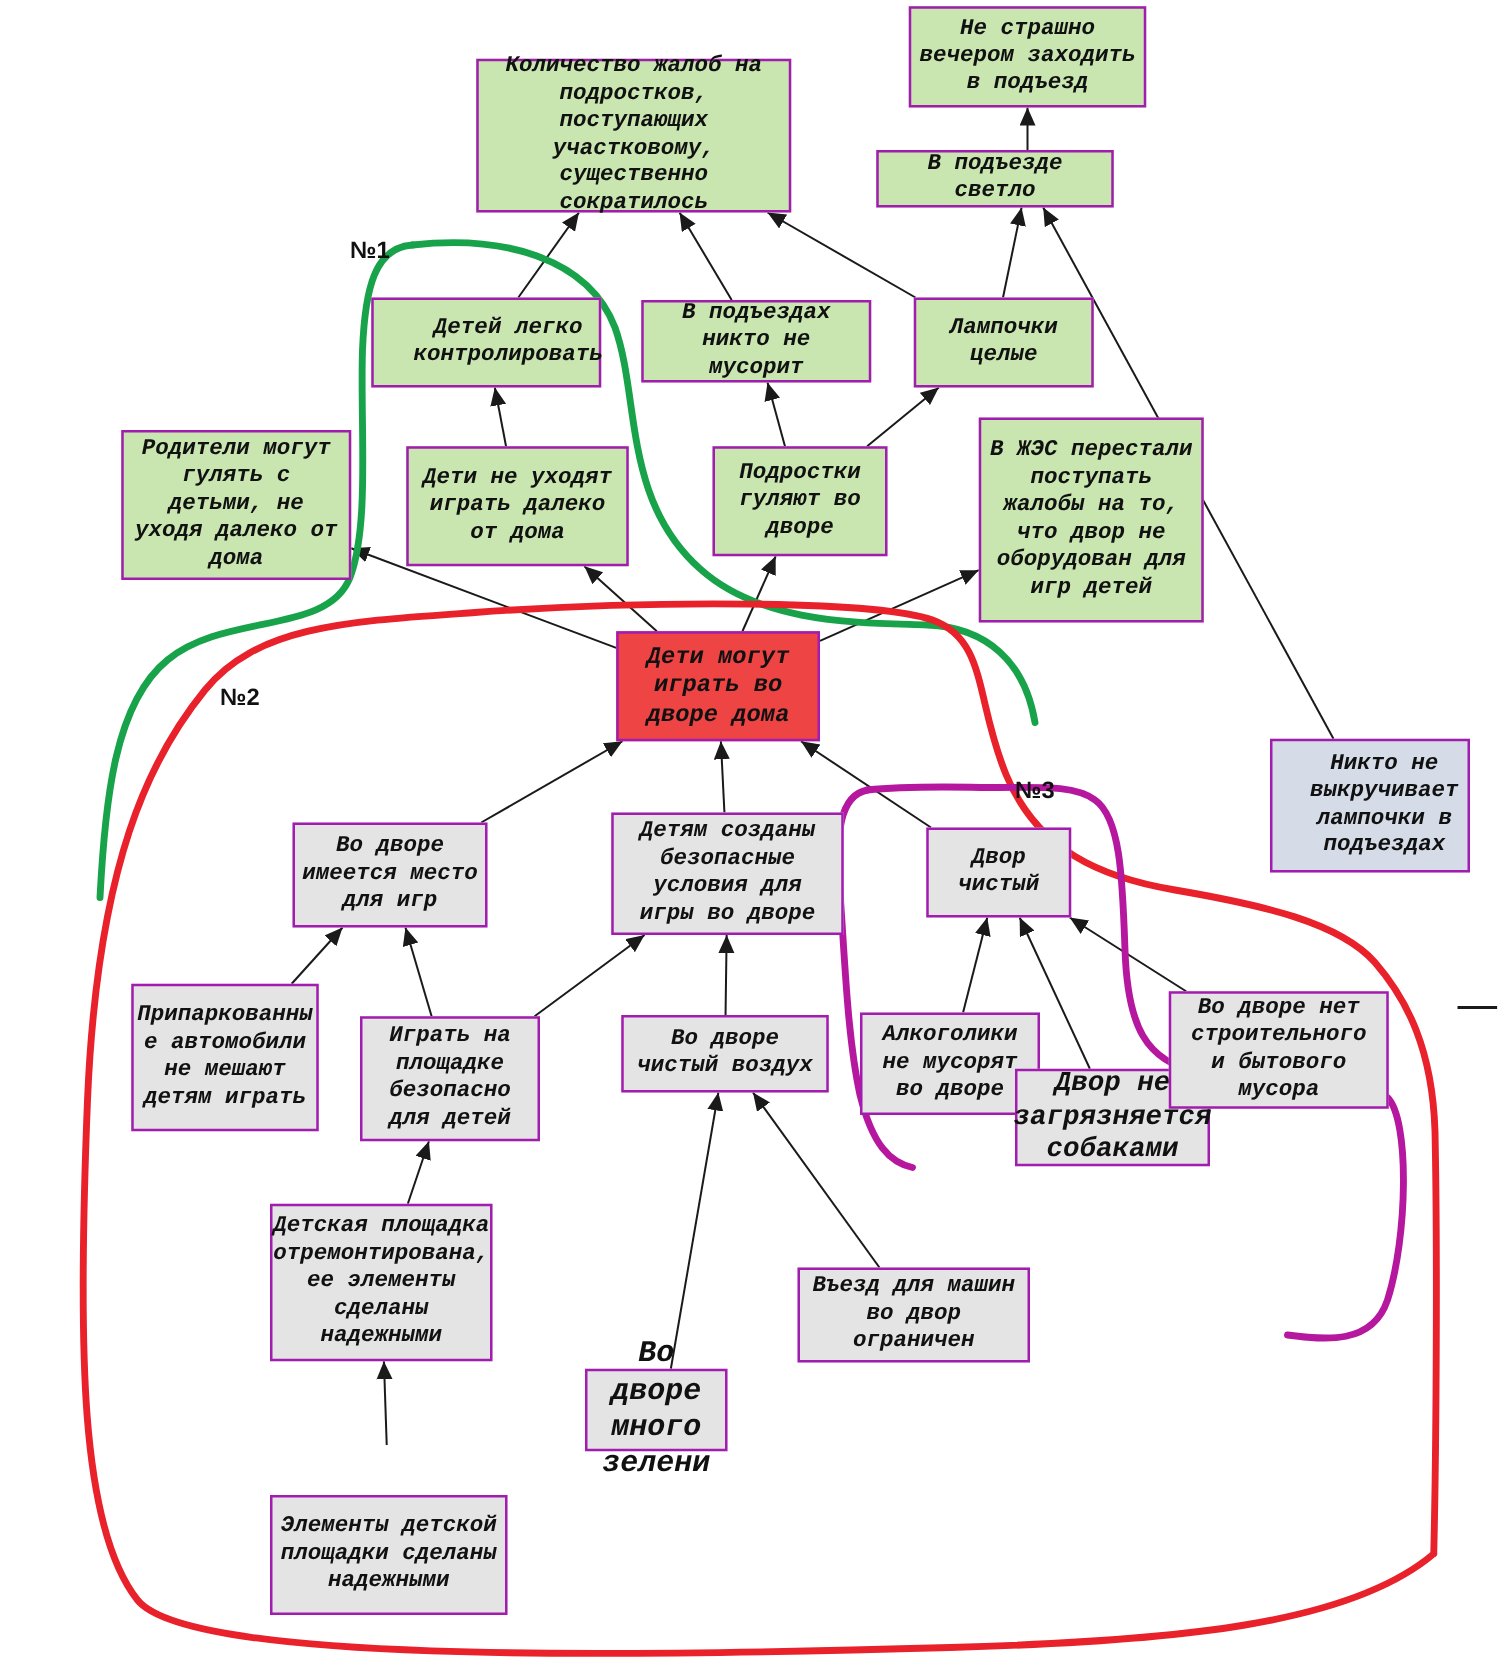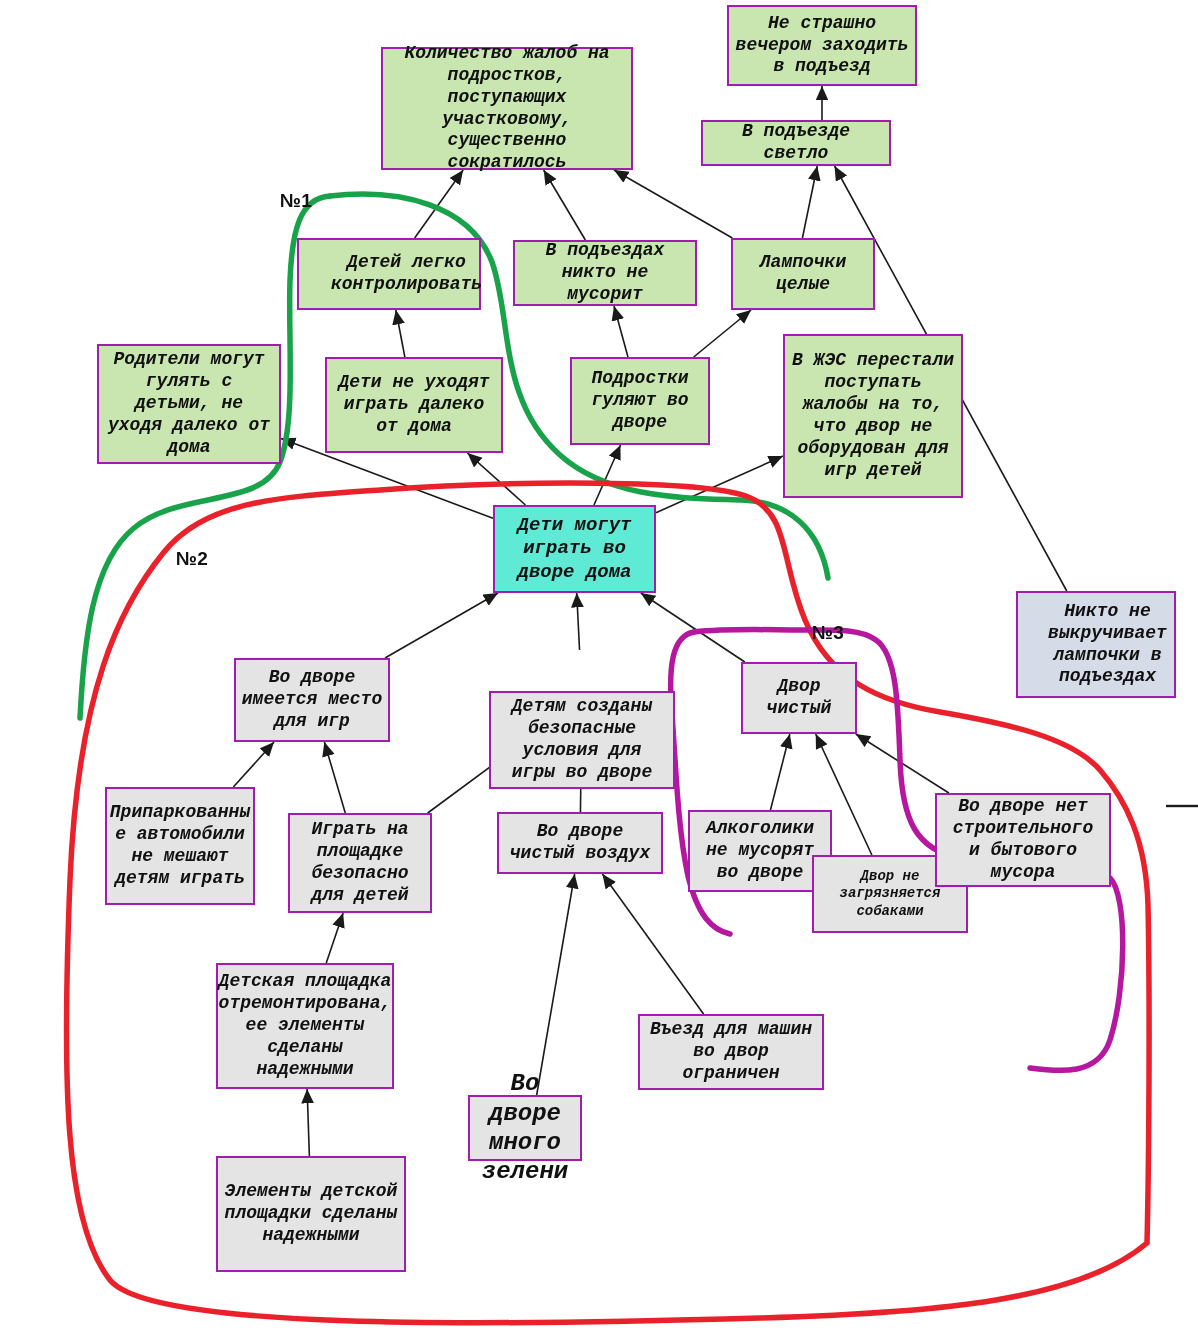--- a/index.html
+++ b/index.html
@@ -5,21 +5,21 @@
   html,body{margin:0;padding:0;background:#ffffff;}
   body{font-family:"Liberation Serif",serif;}
   #stage{position:relative;width:1198px;height:1340px;background:#fff;overflow:hidden;}
   #edges{position:absolute;left:0;top:0;width:1198px;height:1340px;}
   .node{position:absolute;box-sizing:border-box;border:2px solid #a21caf;
         display:flex;align-items:center;justify-content:center;text-align:center;
         font-style:italic;font-weight:bold;line-height:1.22;color:#111;
         font-family:Liberation Mono, monospace;padding:3px 5px;}
   .green{background:#c9e6b0;}
   .gray{background:#e4e4e4;}
-  .yellow{background:#5eead4;}
+  .yellow{background:#ef4444;}
   .blue{background:#d5dce8;padding-left:28px;}
   .marker{position:absolute;font-family:"Liberation Sans",sans-serif;font-weight:bold;
           font-style:normal;font-size:19px;color:#111;letter-spacing:0px;}
 </style>
 </head>
 <body>
 
 <div id="stage">
 
   <svg id="edges" viewBox="0 0 1198 1340">
@@ -101,32 +101,32 @@
       <div class="node green" style="left: 297px; top: 238px; width: 184px; height: 72px; font-size: 18px; padding-left: 40px;">Детей легко контролировать</div>
       <div class="node green" style="left: 513px; top: 240px; width: 184px; height: 66px; font-size: 18px;">В подъездах никто не мусорит</div>
       <div class="node green" style="left: 731px; top: 238px; width: 144px; height: 72px; font-size: 18px;">Лампочки целые</div>
       <div class="node green" style="left: 97px; top: 344px; width: 184px; height: 120px; font-size: 18px;">Родители могут гулять с детьми, не уходя далеко от дома</div>
       <div class="node green" style="left: 325px; top: 357px; width: 178px; height: 96px; font-size: 18px;">Дети не уходят играть далеко от дома</div>
       <div class="node green" style="left: 570px; top: 357px; width: 140px; height: 88px; font-size: 18px;">Подростки гуляют во дворе</div>
       <div class="node green" style="left: 783px; top: 334px; width: 180px; height: 164px; font-size: 18px;">В ЖЭС перестали поступать жалобы на то, что двор не оборудован для игр детей</div>
       <div class="node yellow" style="left: 493px; top: 505px; width: 163px; height: 88px; font-size: 19px;">Дети могут играть во дворе дома</div>
       <div class="node blue" style="left: 1016px; top: 591px; width: 160px; height: 107px; font-size: 18px;">Никто не выкручивает лампочки в подъездах</div>
       <div class="node gray" style="left: 234px; top: 658px; width: 156px; height: 84px; font-size: 18px;">Во дворе имеется место для игр</div>
-      <div class="node gray" style="left: 489px; top: 650px; width: 186px; height: 98px; font-size: 18px; margin-top: 41px;">Детям созданы безопасные условия для игры во дворе</div>
+      <div class="node gray" style="left: 489px; top: 650px; width: 186px; height: 98px; font-size: 18px;">Детям созданы безопасные условия для игры во дворе</div>
       <div class="node gray" style="left: 741px; top: 662px; width: 116px; height: 72px; font-size: 18px;">Двор чистый</div>
       <div class="node gray" style="left: 105px; top: 787px; width: 150px; height: 118px; font-size: 18px;">Припаркованны е автомобили не мешают детям играть</div>
       <div class="node gray" style="left: 288px; top: 813px; width: 144px; height: 100px; font-size: 18px;">Играть на площадке безопасно для детей</div>
       <div class="node gray" style="left: 497px; top: 812px; width: 166px; height: 62px; font-size: 18px;">Во дворе чистый воздух</div>
       <div class="node gray" style="left: 688px; top: 810px; width: 144px; height: 82px; font-size: 18px;">Алкоголики не мусорят во дворе</div>
-      <div class="node gray" style="left: 812px; top: 855px; width: 156px; height: 78px; font-size: 14px;">Двор не загрязняется собаками</div>
+      <div class="node gray" style="left: 812px; top: 855px; width: 156px; height: 78px; font-size: 22px;">Двор не загрязняется собаками</div>
       <div class="node gray" style="left: 935px; top: 793px; width: 176px; height: 94px; font-size: 18px;">Во дворе нет строительного и бытового мусора</div>
       <div class="node gray" style="left: 216px; top: 963px; width: 178px; height: 126px; font-size: 18px;">Детская площадка отремонтирована, ее элементы сделаны надежными</div>
       <div class="node gray" style="left: 638px; top: 1014px; width: 186px; height: 76px; font-size: 18px;">Въезд для машин во двор ограничен</div>
       <div class="node gray" style="left: 468px; top: 1095px; width: 114px; height: 66px; font-size: 24px;">Во дворе много зелени</div>
-      <div class="node gray" style="left: 216px; top: 1156px; width: 190px; height: 116px; font-size: 18px;">Элементы детской площадки сделаны надежными</div>
+      <div class="node gray" style="left: 216px; top: 1196px; width: 190px; height: 96px; font-size: 18px;">Элементы детской площадки сделаны надежными</div>
     </div>
   <div id="markers">
       <div class="marker" style="left: 280px; top: 190px;">№1</div>
       <div class="marker" style="left: 176px; top: 548px;">№2</div>
       <div class="marker" style="left: 812px; top: 622px;">№3</div>
     </div>
 
 </div>
 
 </body></html>

